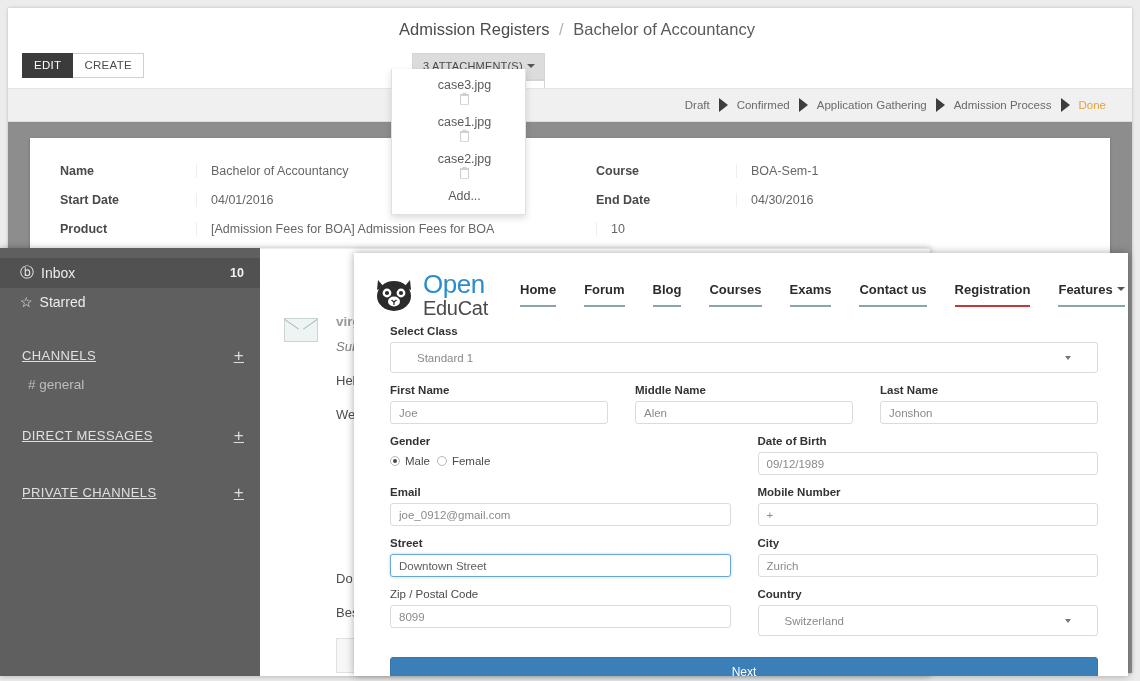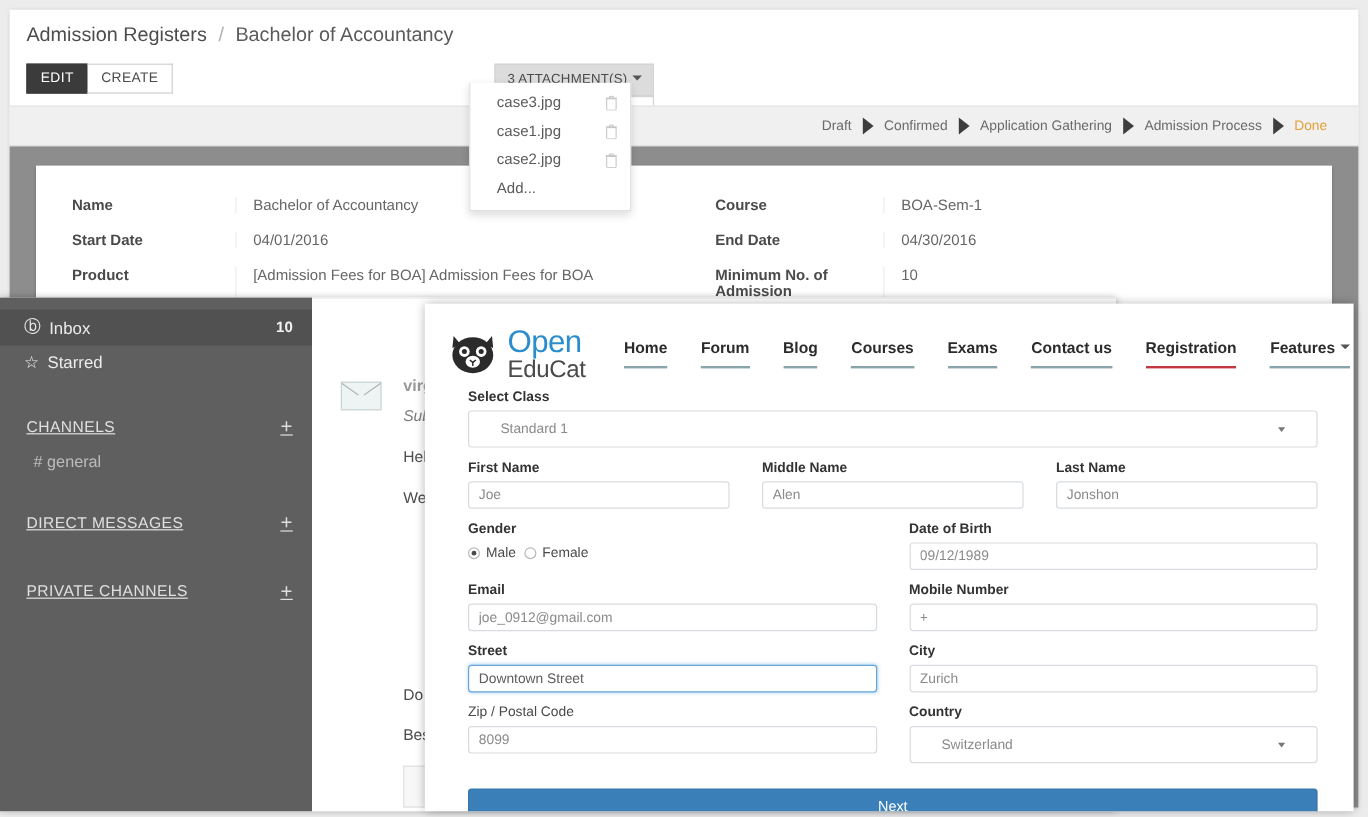--- a/index.html
+++ b/index.html
@@ -16,21 +16,21 @@
   .base-window {
     position: absolute; left: 8px; top: 8px;
     width: 1124px; height: 665px;
     background: #ffffff;
     box-shadow: 0 0 3px rgba(0,0,0,0.22);
   }
   .breadcrumb-bar {
     position: absolute; left: 0; top: 0; width: 100%; height: 40px;
     padding: 12px 0 0 14px;
   }
-  .breadcrumb { font-size: 16.5px; color: #4c4c4c; }
+  .breadcrumb { font-size: 16.5px; color: #4c4c4c; text-align: center; }
   .breadcrumb .crumb-link { color: #4c4c4c; }
   .breadcrumb .sep { color: #b0b0b0; padding: 0 5px; }
   .breadcrumb .crumb-cur { color: #5a5a5a; }
 
   .control-bar {
     position: absolute; left: 0; top: 40px; width: 100%; height: 40px;
   }
   .btn-group { position: absolute; left: 14px; top: 5px; display: flex; }
   .btn {
     font-size: 11.5px; letter-spacing: .3px;
@@ -56,21 +56,21 @@
            border-right: 4px solid transparent; border-top: 4px solid #555;
            vertical-align: middle; position: relative; top: -1px; }
 
   .attach-dropdown {
     position: absolute; left: 391px; top: 69px; width: 135px;
     background: #fff; border: 1px solid #e0e0e0; border-top: none;
     box-shadow: 0 3px 7px rgba(0,0,0,0.14); z-index: 40; padding: 4px 0 6px;
   }
   .attach-item {
     display: flex; align-items: center; justify-content: space-between;
-    padding: 5px 10px 5px 22px; font-size: 12.5px; color: #5a5a5a; cursor: pointer;
+    padding: 5px 10px 5px 22px; font-size: 12.5px; color: #5a5a5a; cursor: pointer; flex-direction: column;
   }
   .trash { width: 11px; height: 13px; opacity: .55; }
 
   .pager {
     position: absolute; right: 14px; top: 44px;
     display: flex; align-items: center; font-size: 12px; color: #555;
   }
   .pager .count { margin-right: 7px; letter-spacing: .4px; }
   .pgbtn {
     width: 23px; height: 24px; border: 1px solid #d6d6d6; background: #fff;
@@ -263,21 +263,20 @@
           <div class="f-label c2">Course</div>
           <div class="f-value">BOA-Sem-1</div>
 
           <div class="f-label">Start Date</div>
           <div class="f-value">04/01/2016</div>
           <div class="f-label c2">End Date</div>
           <div class="f-value">04/30/2016</div>
 
           <div class="f-label">Product</div>
           <div class="f-value">[Admission Fees for BOA] Admission Fees for BOA</div>
-          <div class="f-label c2">Minimum No. of Admission</div>
           <div class="f-value">10</div>
         </div>
       </div>
     </div>
   </div>
 
   <div class="attach-dropdown">
     <div class="attach-item">
       <span>case3.jpg</span>
       <svg class="trash" viewBox="0 0 14 16">

